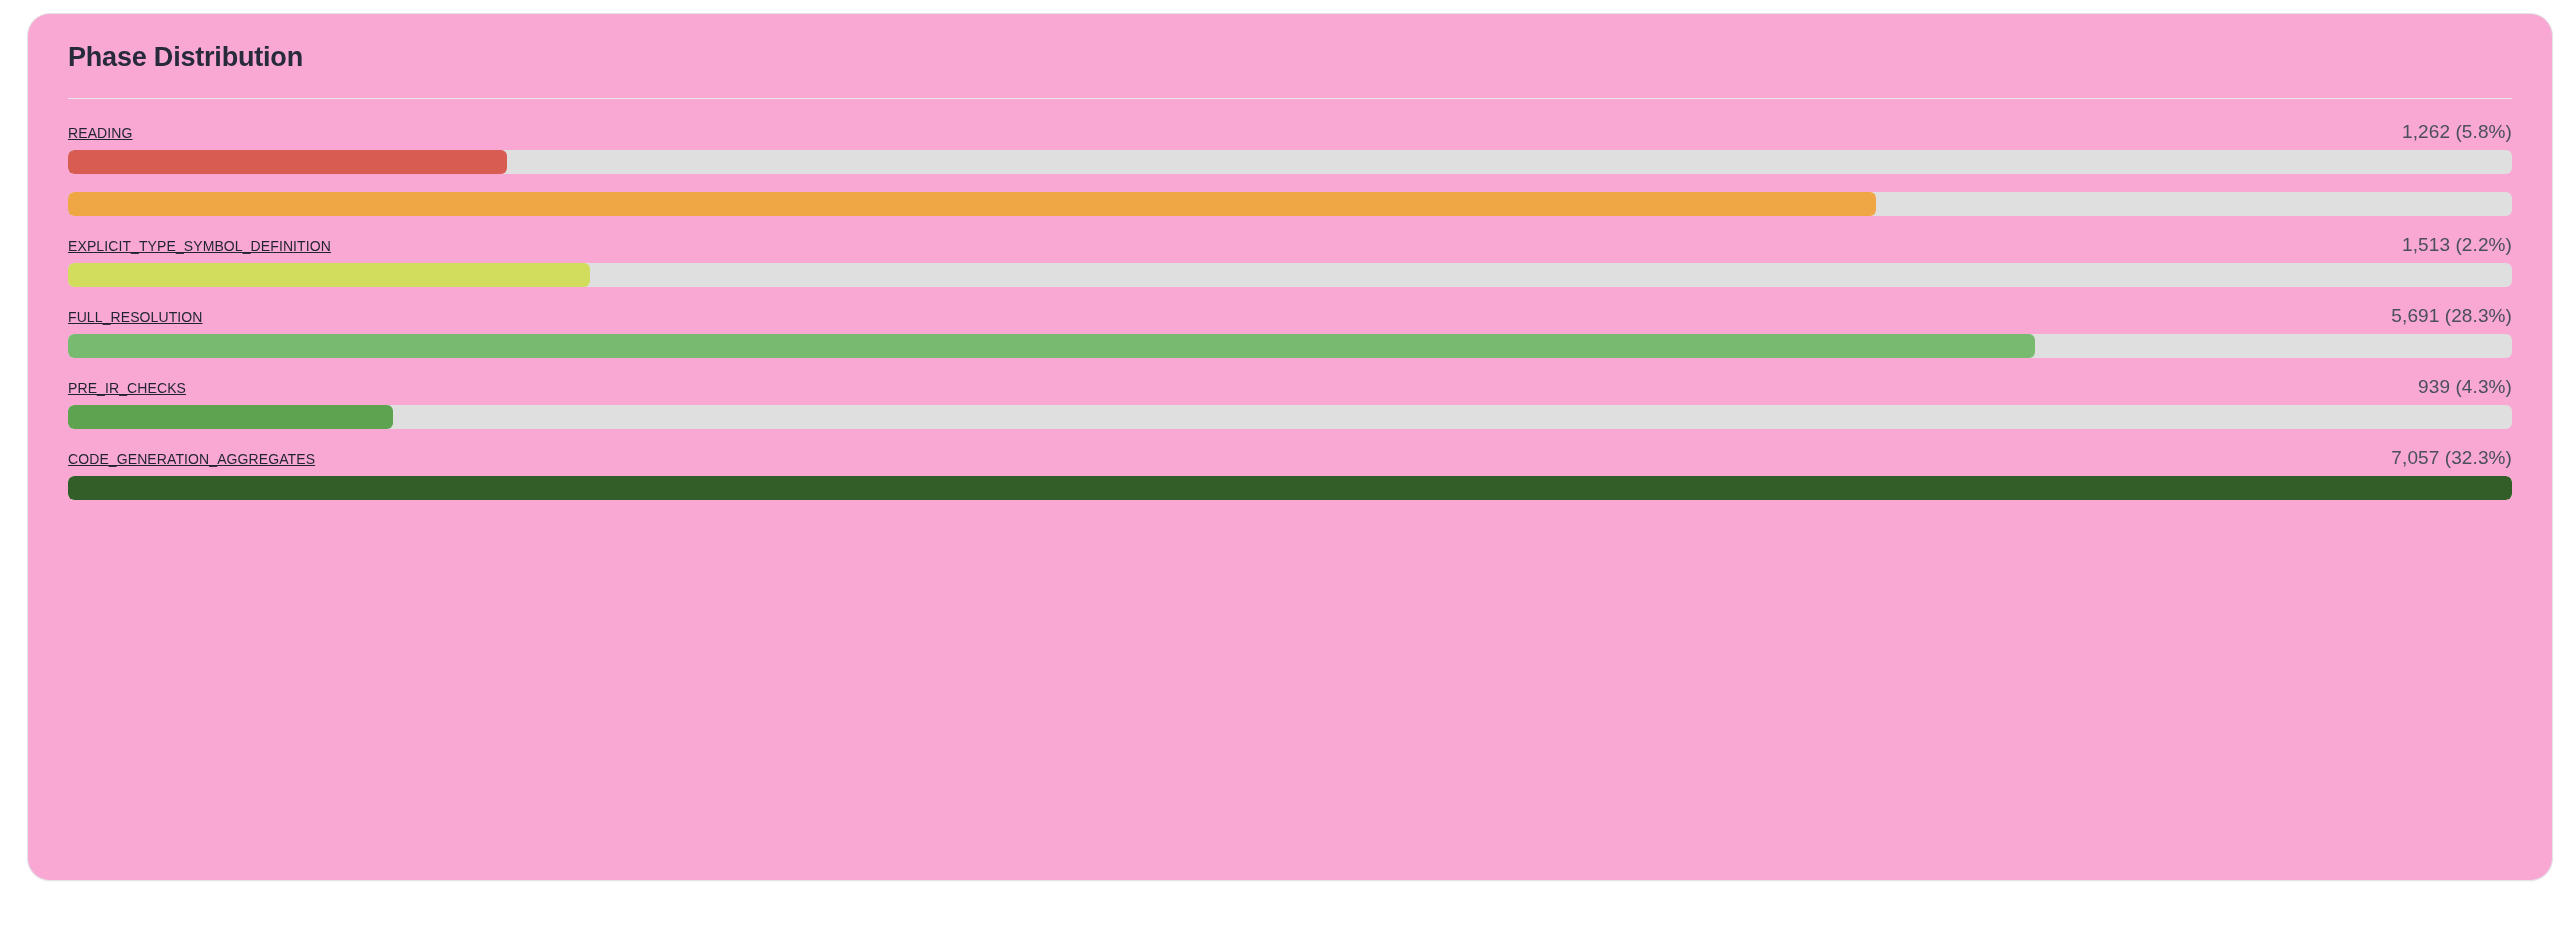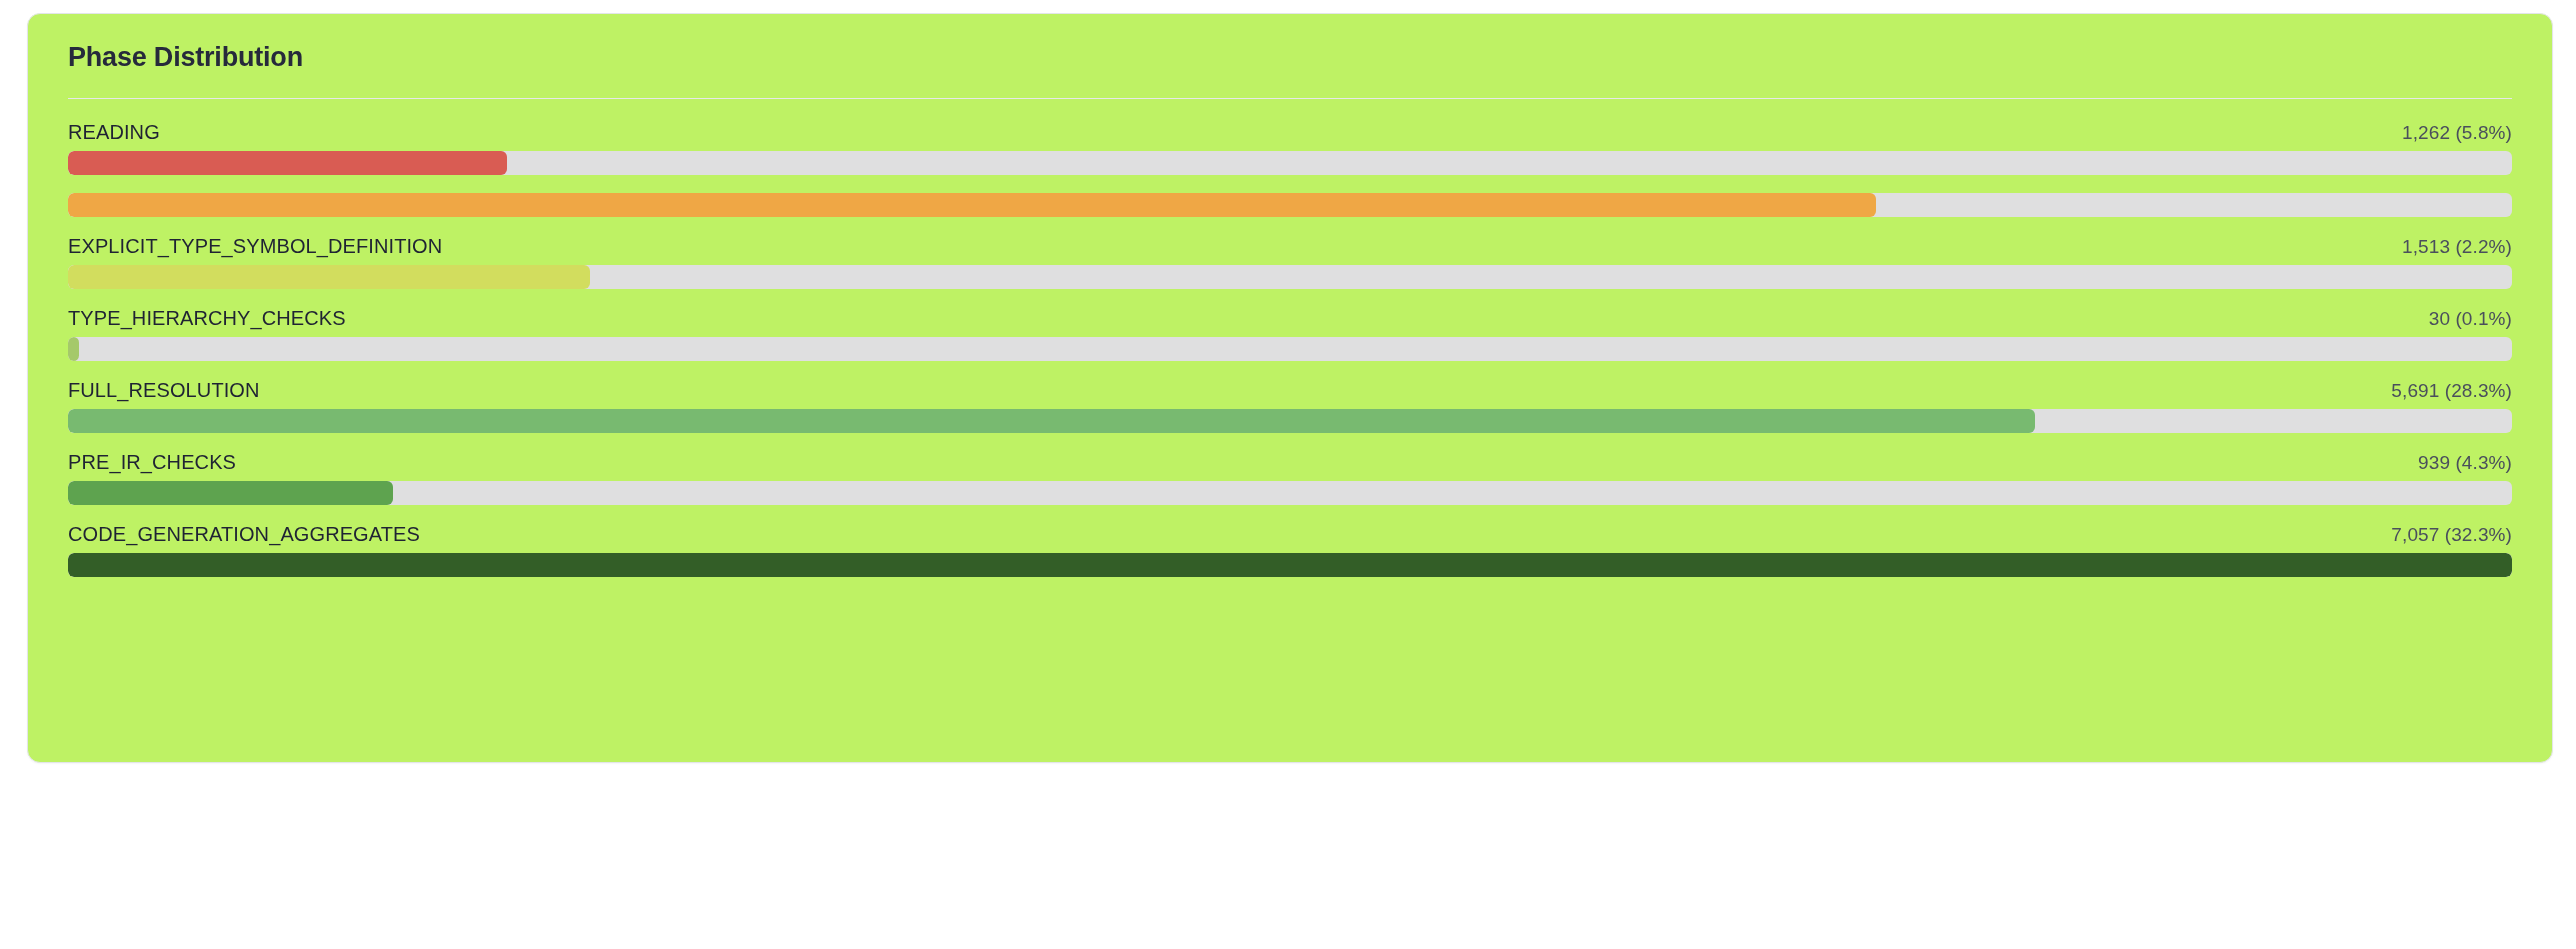--- a/index.html
+++ b/index.html
@@ -8,24 +8,24 @@
     height: 950px;
     background: #ffffff;
     font-family: "Liberation Sans", sans-serif;
     -webkit-font-smoothing: antialiased;
   }
   #card {
     position: absolute;
     left: 27px;
     top: 13px;
     width: 2526px;
-    height: 750px;
-    background: #bef264;
+    height: 868px;
+    background: #f9a8d4;
     border: 1px solid #e3e5e8;
-    border-radius: 13px;
+    border-radius: 23px;
     box-shadow: 0 1px 2px rgba(16,24,40,0.04);
     overflow: hidden;
   }
   #card-header {
     padding: 28px 40px 0 40px;
   }
   #card-title {
     font-size: 27px;
     font-weight: bold;
     color: #262a3b;
@@ -44,24 +44,25 @@
     margin-bottom: 18px;
   }
   .bar-row:last-child { margin-bottom: 12px; }
   .bar-meta {
     display: flex;
     justify-content: space-between;
     align-items: baseline;
     margin-bottom: 7px;
   }
   .bar-label {
-    font-size: 20px;
+    font-size: 14px;
     color: #1f2333;
     letter-spacing: 0.1px;
     white-space: nowrap;
+    text-decoration: underline;
   }
   .bar-value {
     font-size: 19px;
     color: #4a4f5c;
     letter-spacing: 0.1px;
     white-space: nowrap;
   }
   .bar-track {
     position: relative;
     width: 100%;
@@ -109,29 +110,20 @@
         <div class="bar-meta">
           <span class="bar-label">EXPLICIT_TYPE_SYMBOL_DEFINITION</span>
           <span class="bar-value">1,513 (2.2%)</span>
         </div>
         <div class="bar-track" style="background: rgb(223, 223, 224);">
           <div class="bar-fill" style="width: 21.36%; background: rgb(210, 221, 94);"></div>
         </div>
       </div>
       <div class="bar-row">
         <div class="bar-meta">
-          <span class="bar-label">TYPE_HIERARCHY_CHECKS</span>
-          <span class="bar-value">30 (0.1%)</span>
-        </div>
-        <div class="bar-track" style="background: rgb(223, 223, 224);">
-          <div class="bar-fill" style="width: 0.43%; background: rgb(165, 201, 106);"></div>
-        </div>
-      </div>
-      <div class="bar-row">
-        <div class="bar-meta">
           <span class="bar-label">FULL_RESOLUTION</span>
           <span class="bar-value">5,691 (28.3%)</span>
         </div>
         <div class="bar-track" style="background: rgb(223, 223, 224);">
           <div class="bar-fill" style="width: 80.5%; background: rgb(120, 186, 112);"></div>
         </div>
       </div>
       <div class="bar-row">
         <div class="bar-meta">
           <span class="bar-label">PRE_IR_CHECKS</span>

